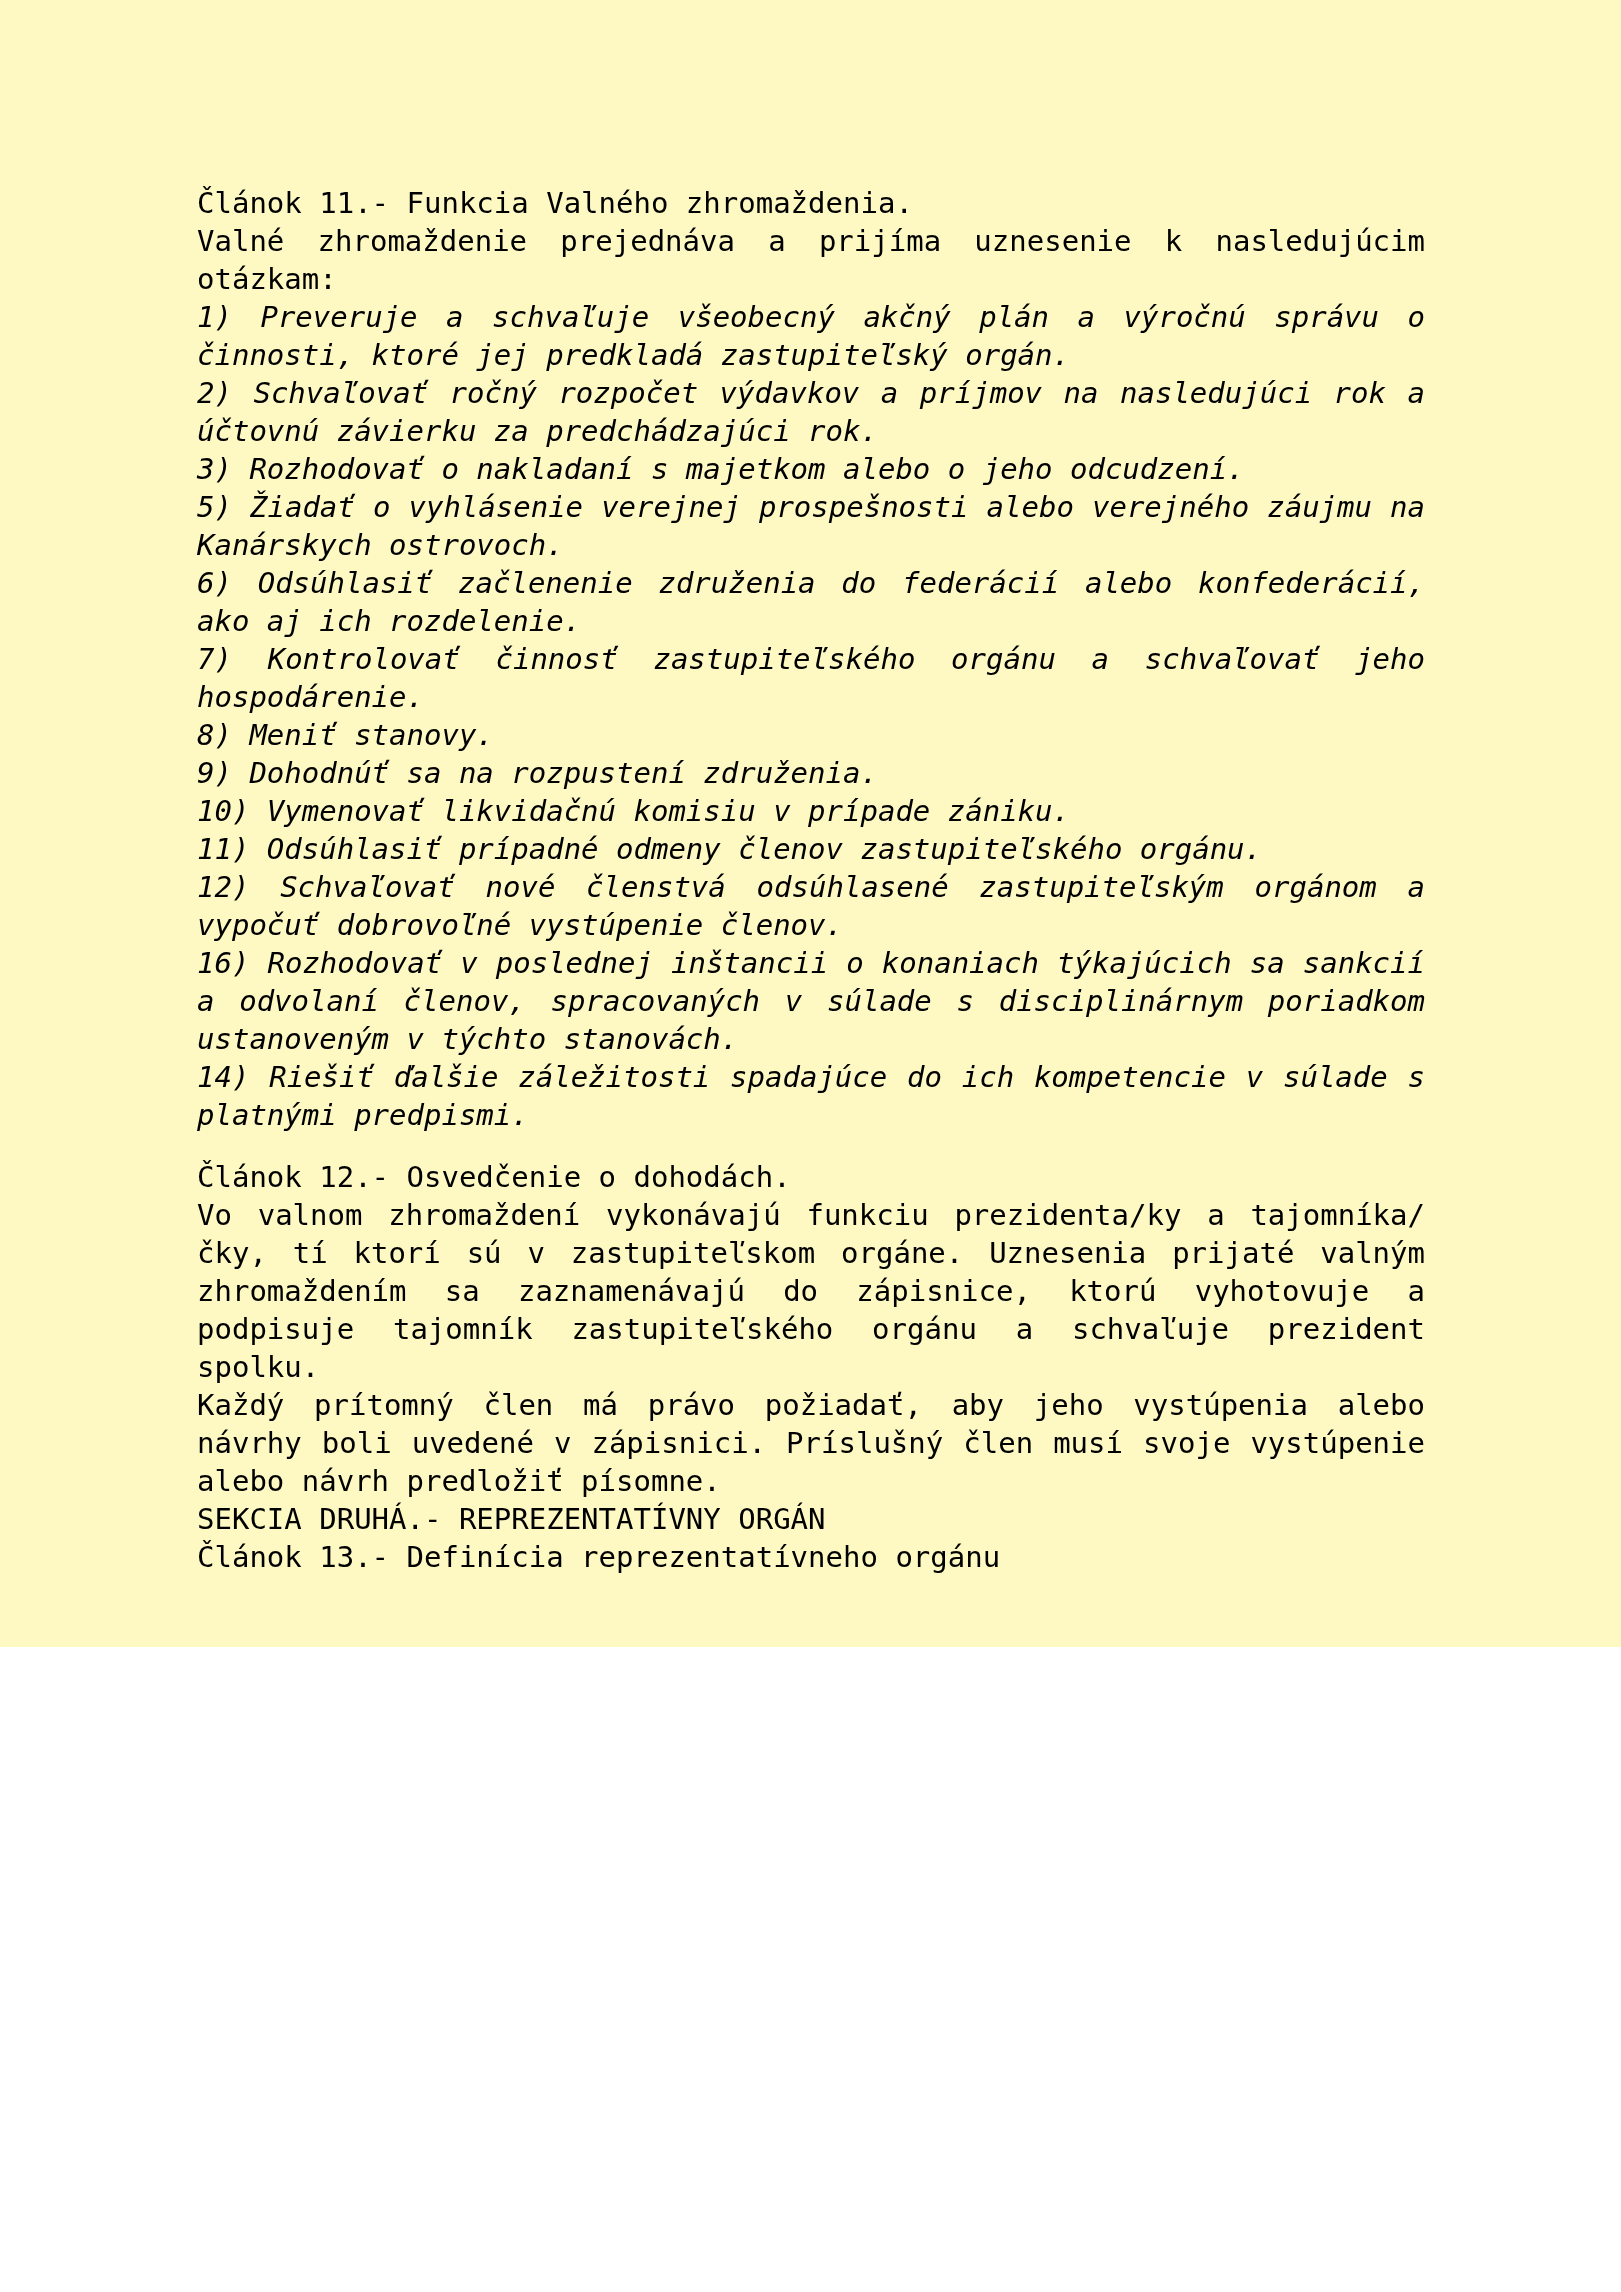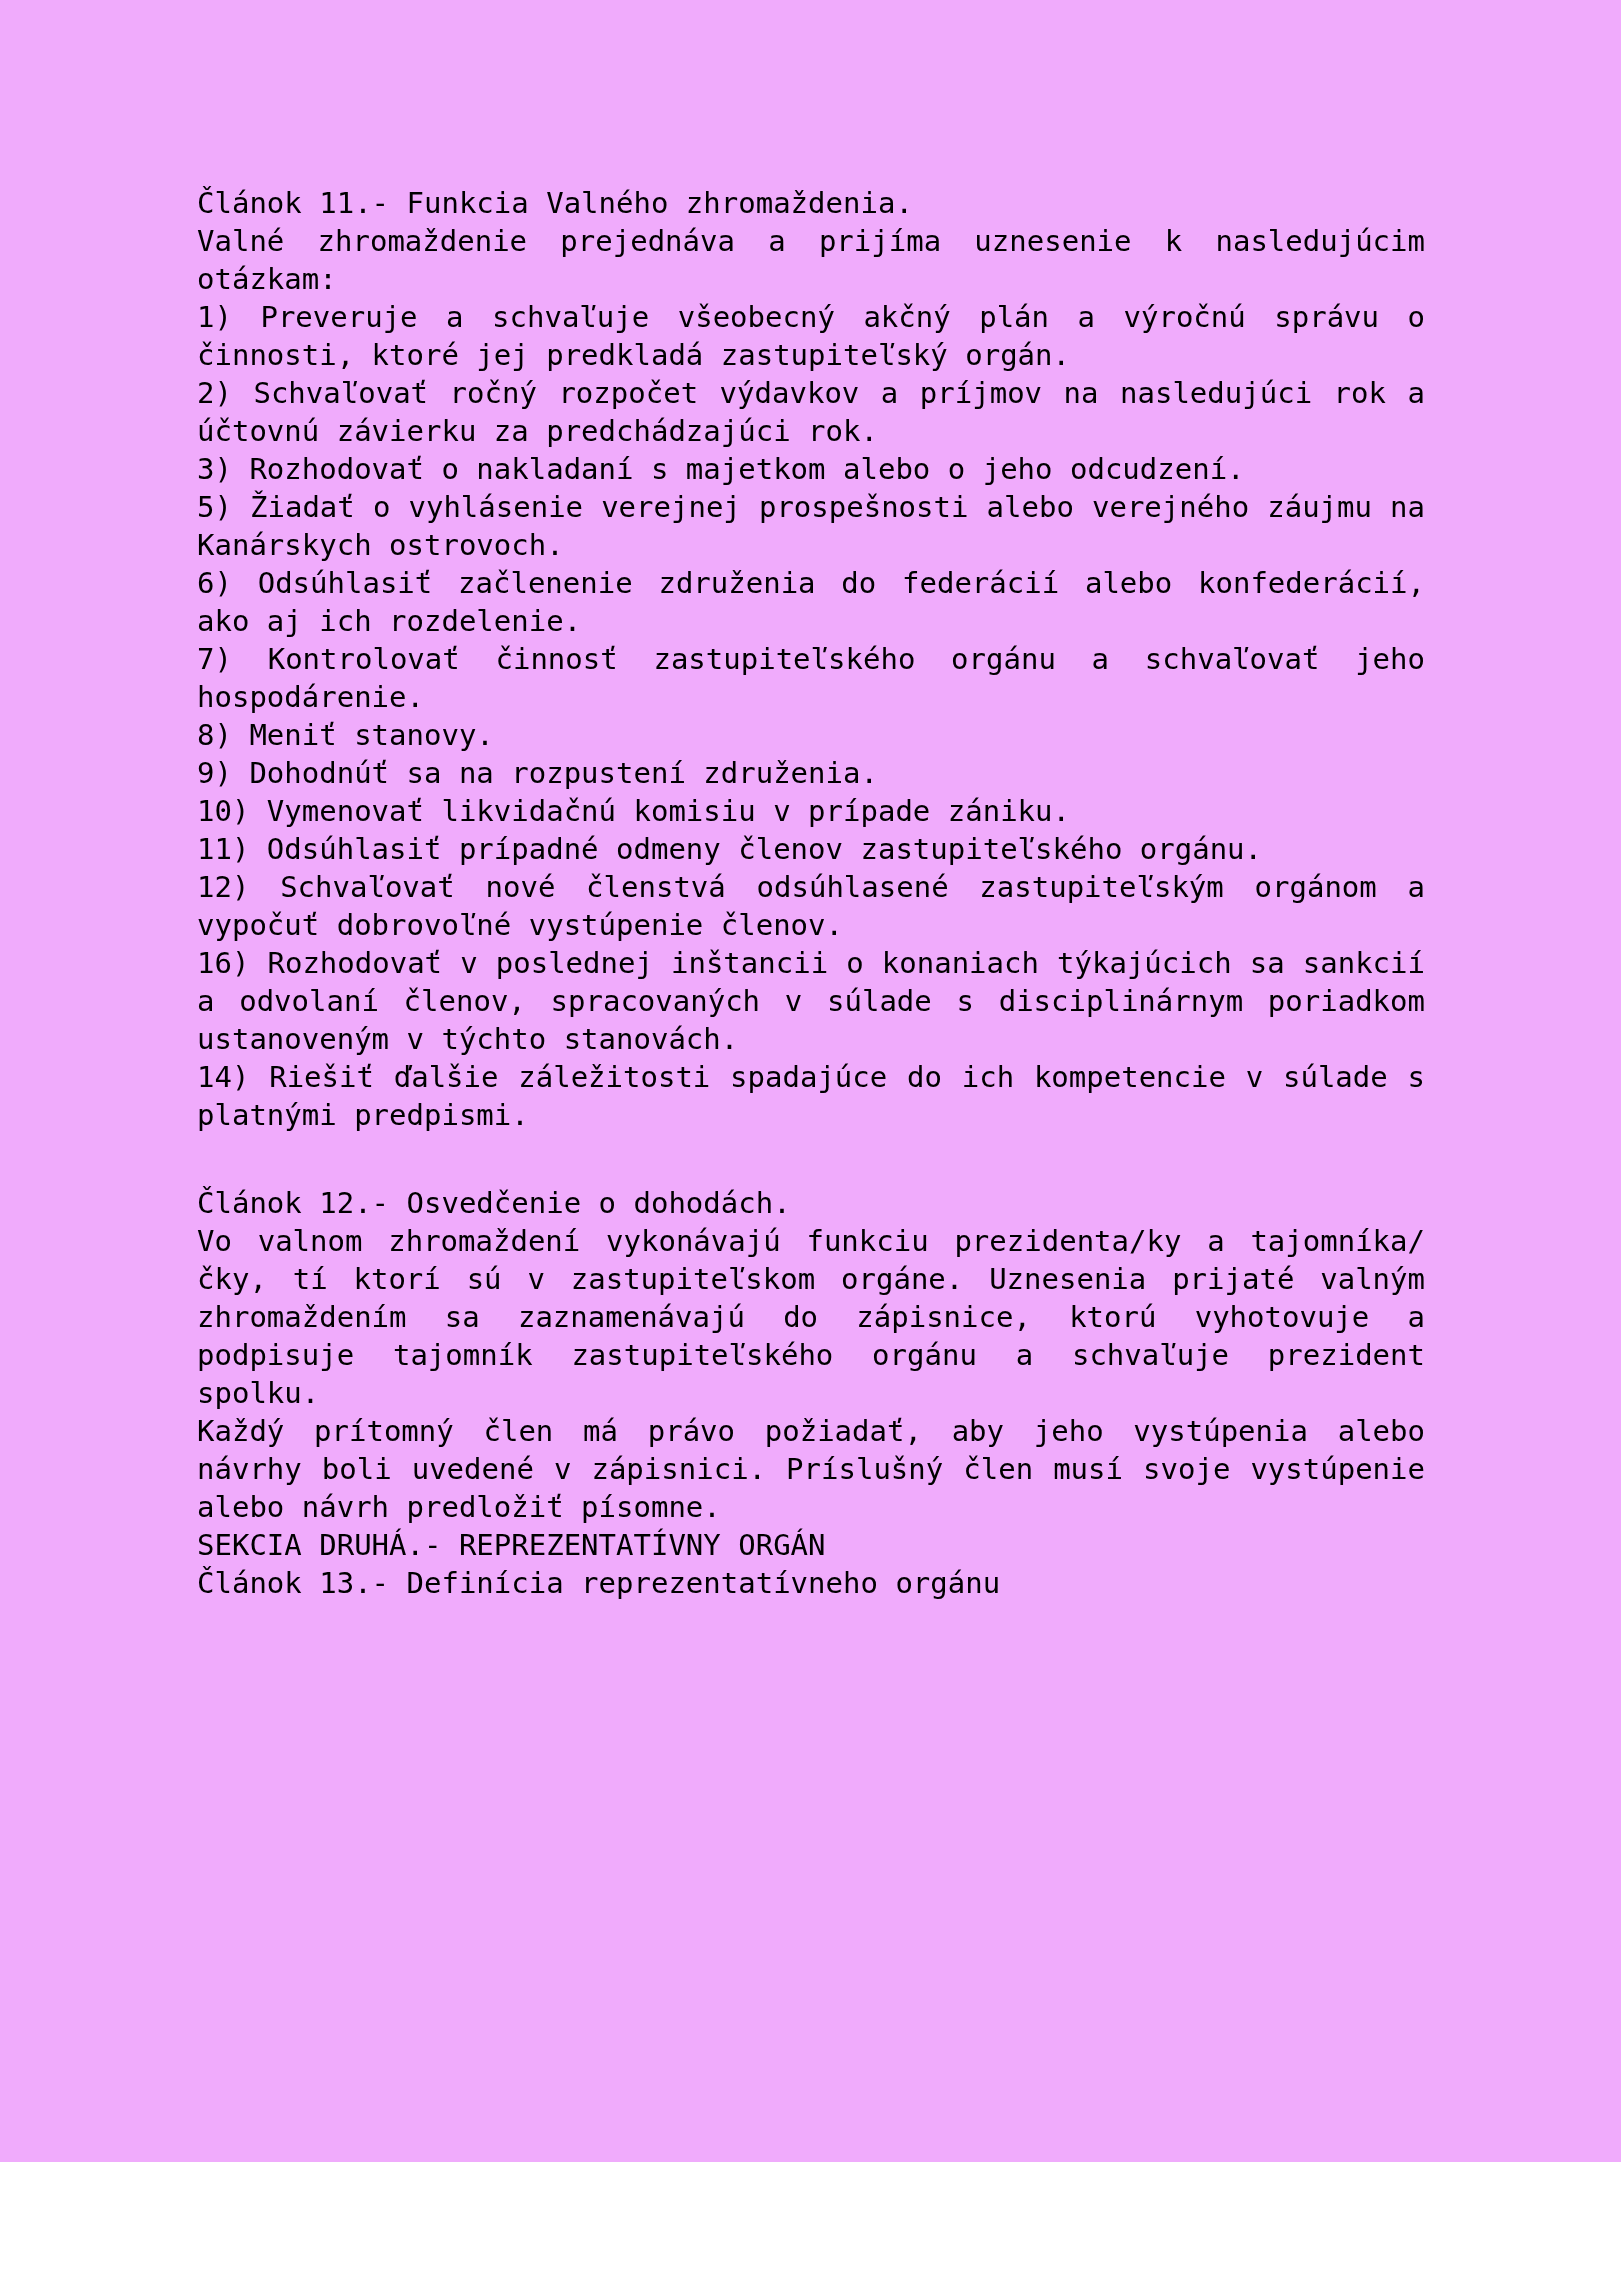--- a/index.html
+++ b/index.html
@@ -10,40 +10,40 @@
   body {
     width: 1621px;
     height: 2293px;
     position: relative;
     font-family: "DejaVu Sans Mono", monospace;
     color: #000000;
   }
   .page {
     box-sizing: border-box;
     width: 1621px;
-    height: 2162px;
+    height: 1647px;
     padding: 184px 196px 0 197px;
-    background: #f0abfc;
+    background: #fef9c3;
   }
   .page p, .page h2 {
     margin: 0;
     padding: 0;
     font-family: "DejaVu Sans Mono", monospace;
     font-size: 29px;
     line-height: 38px;
     font-weight: normal;
     color: #000000;
     word-spacing: normal;
     hyphens: none;
   }
   .bold { font-weight: bold; }
   .just { text-align: justify; text-justify: inter-word; }
   .h-a11  { margin-bottom: 64px; }
   .intro  { margin-bottom: 36px; }
-  .items  { margin-bottom: 50px; }
+  .items  { margin-bottom: 24px; font-style: italic; }
   .h-a12  { margin-bottom: 57px; }
   .p2a    { margin-bottom: 17.6px; }
   .p2b    { margin-bottom: 52px; }
   .h-sek  { margin-bottom: 67px; }
   .h-a13  { margin-bottom: 65px; }
 </style>
 </head>
 <body>
 
 <main class="page">

